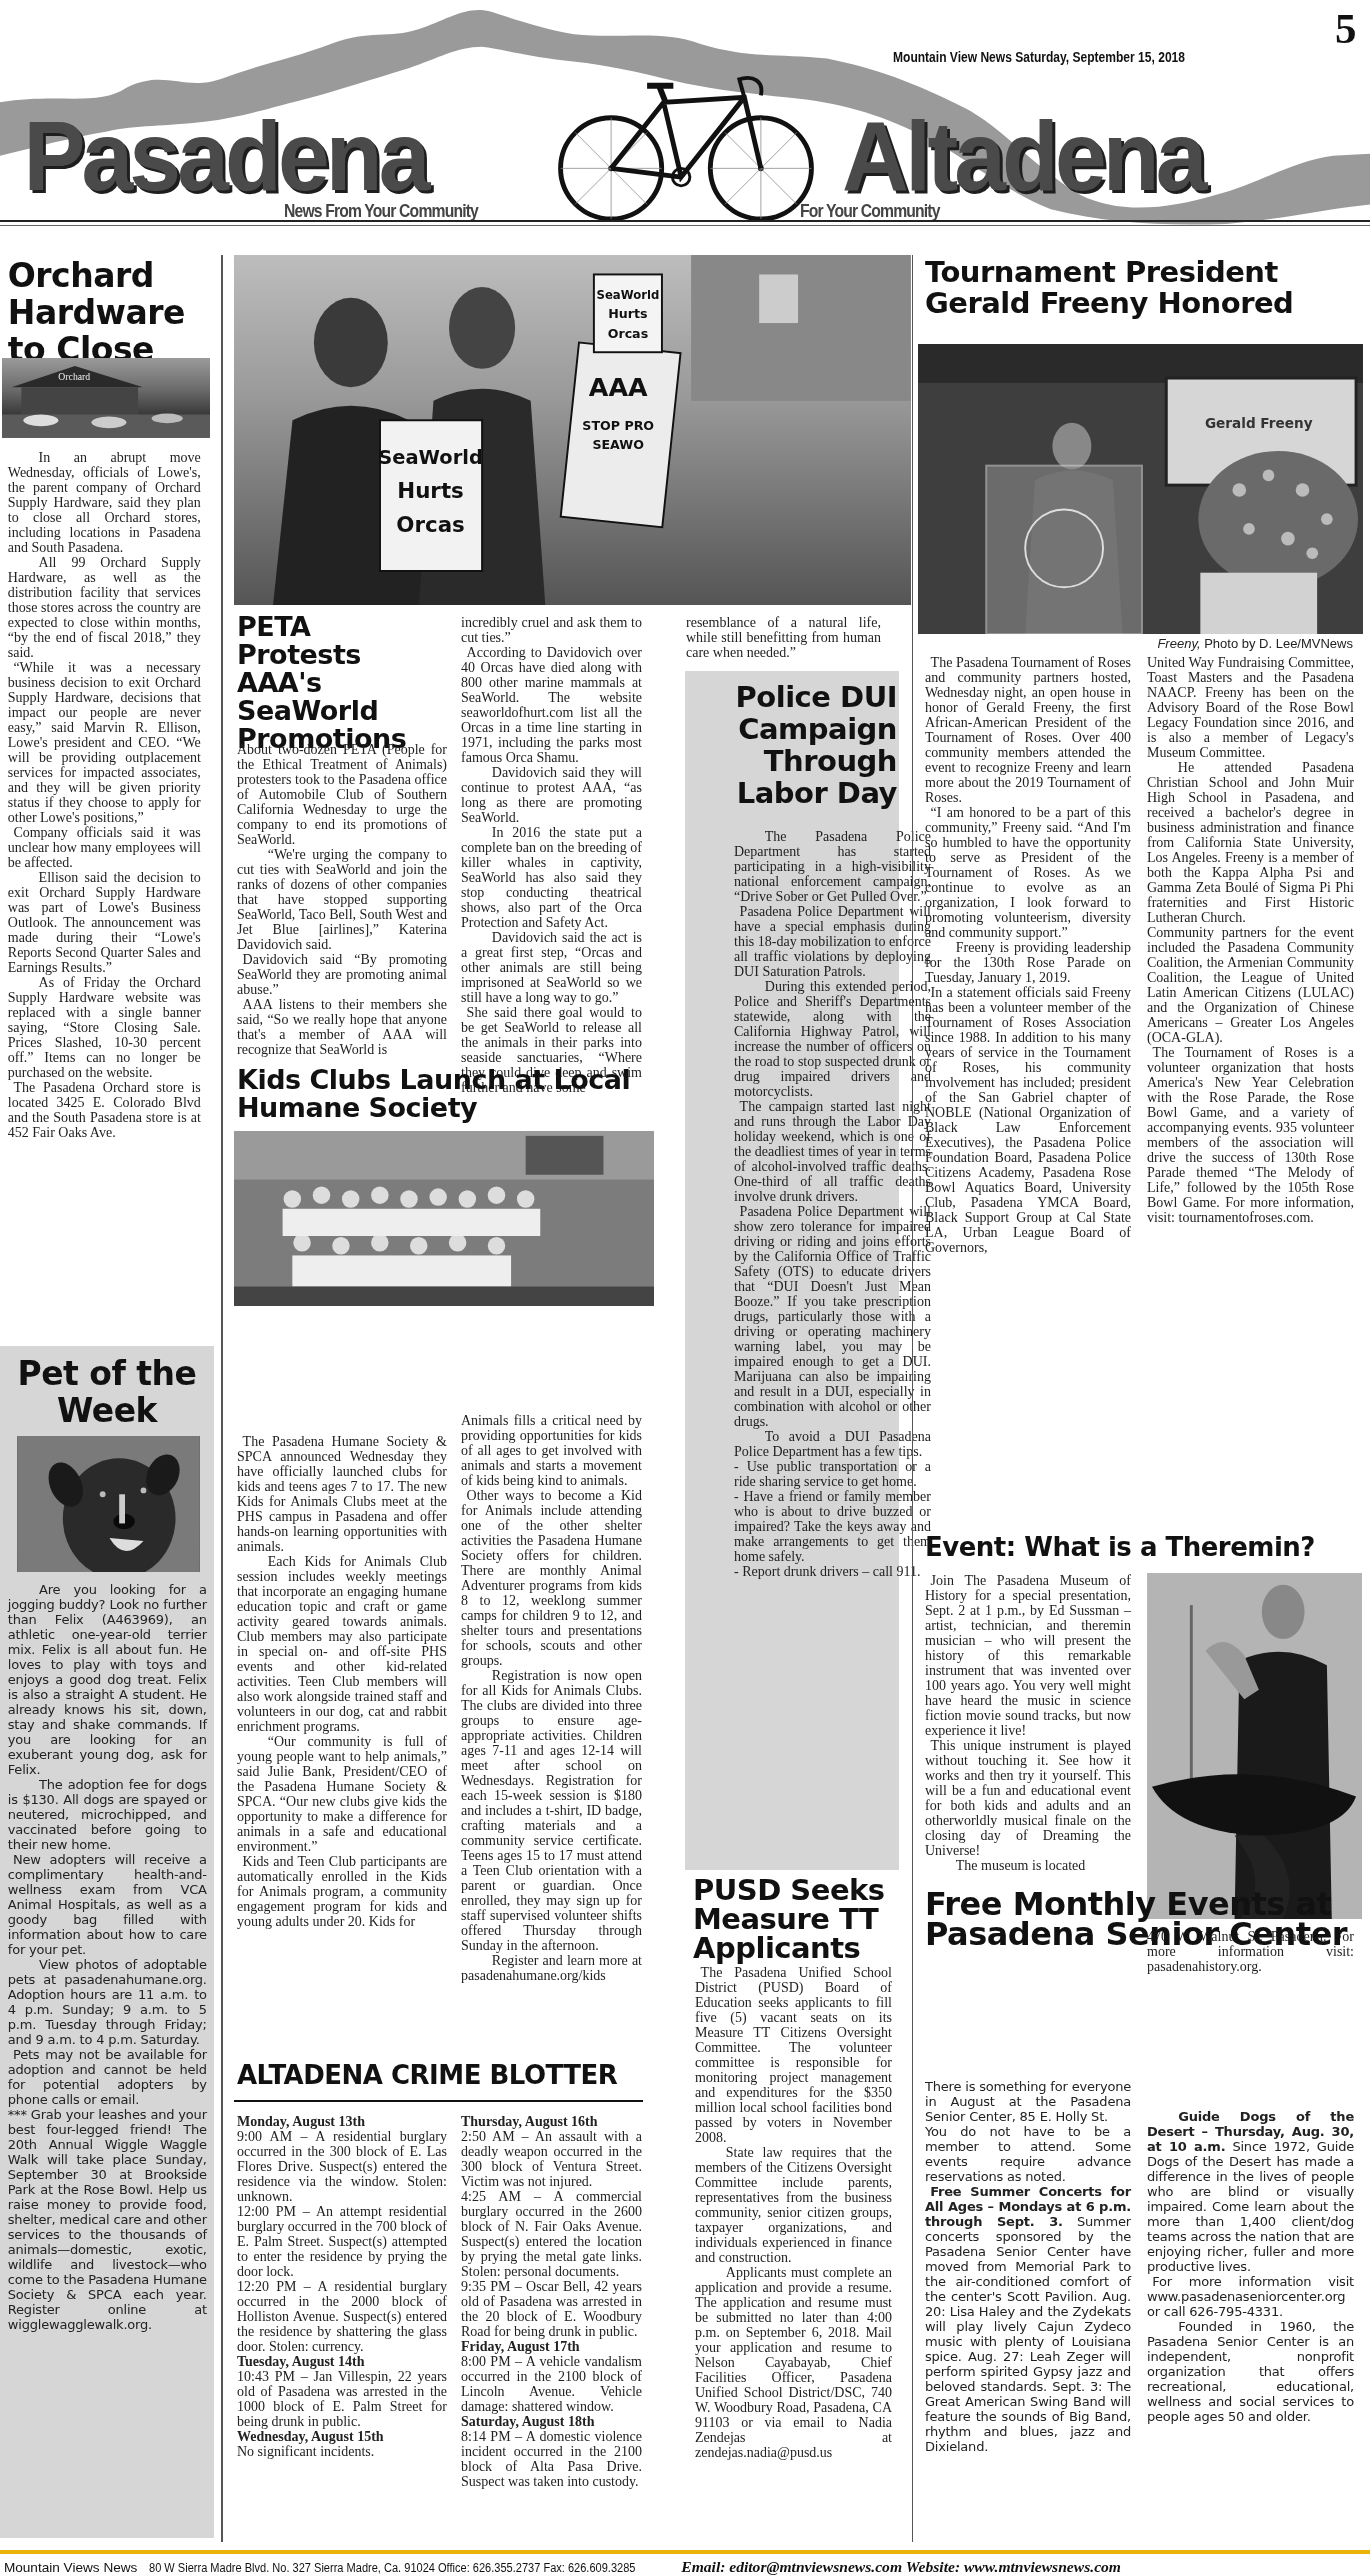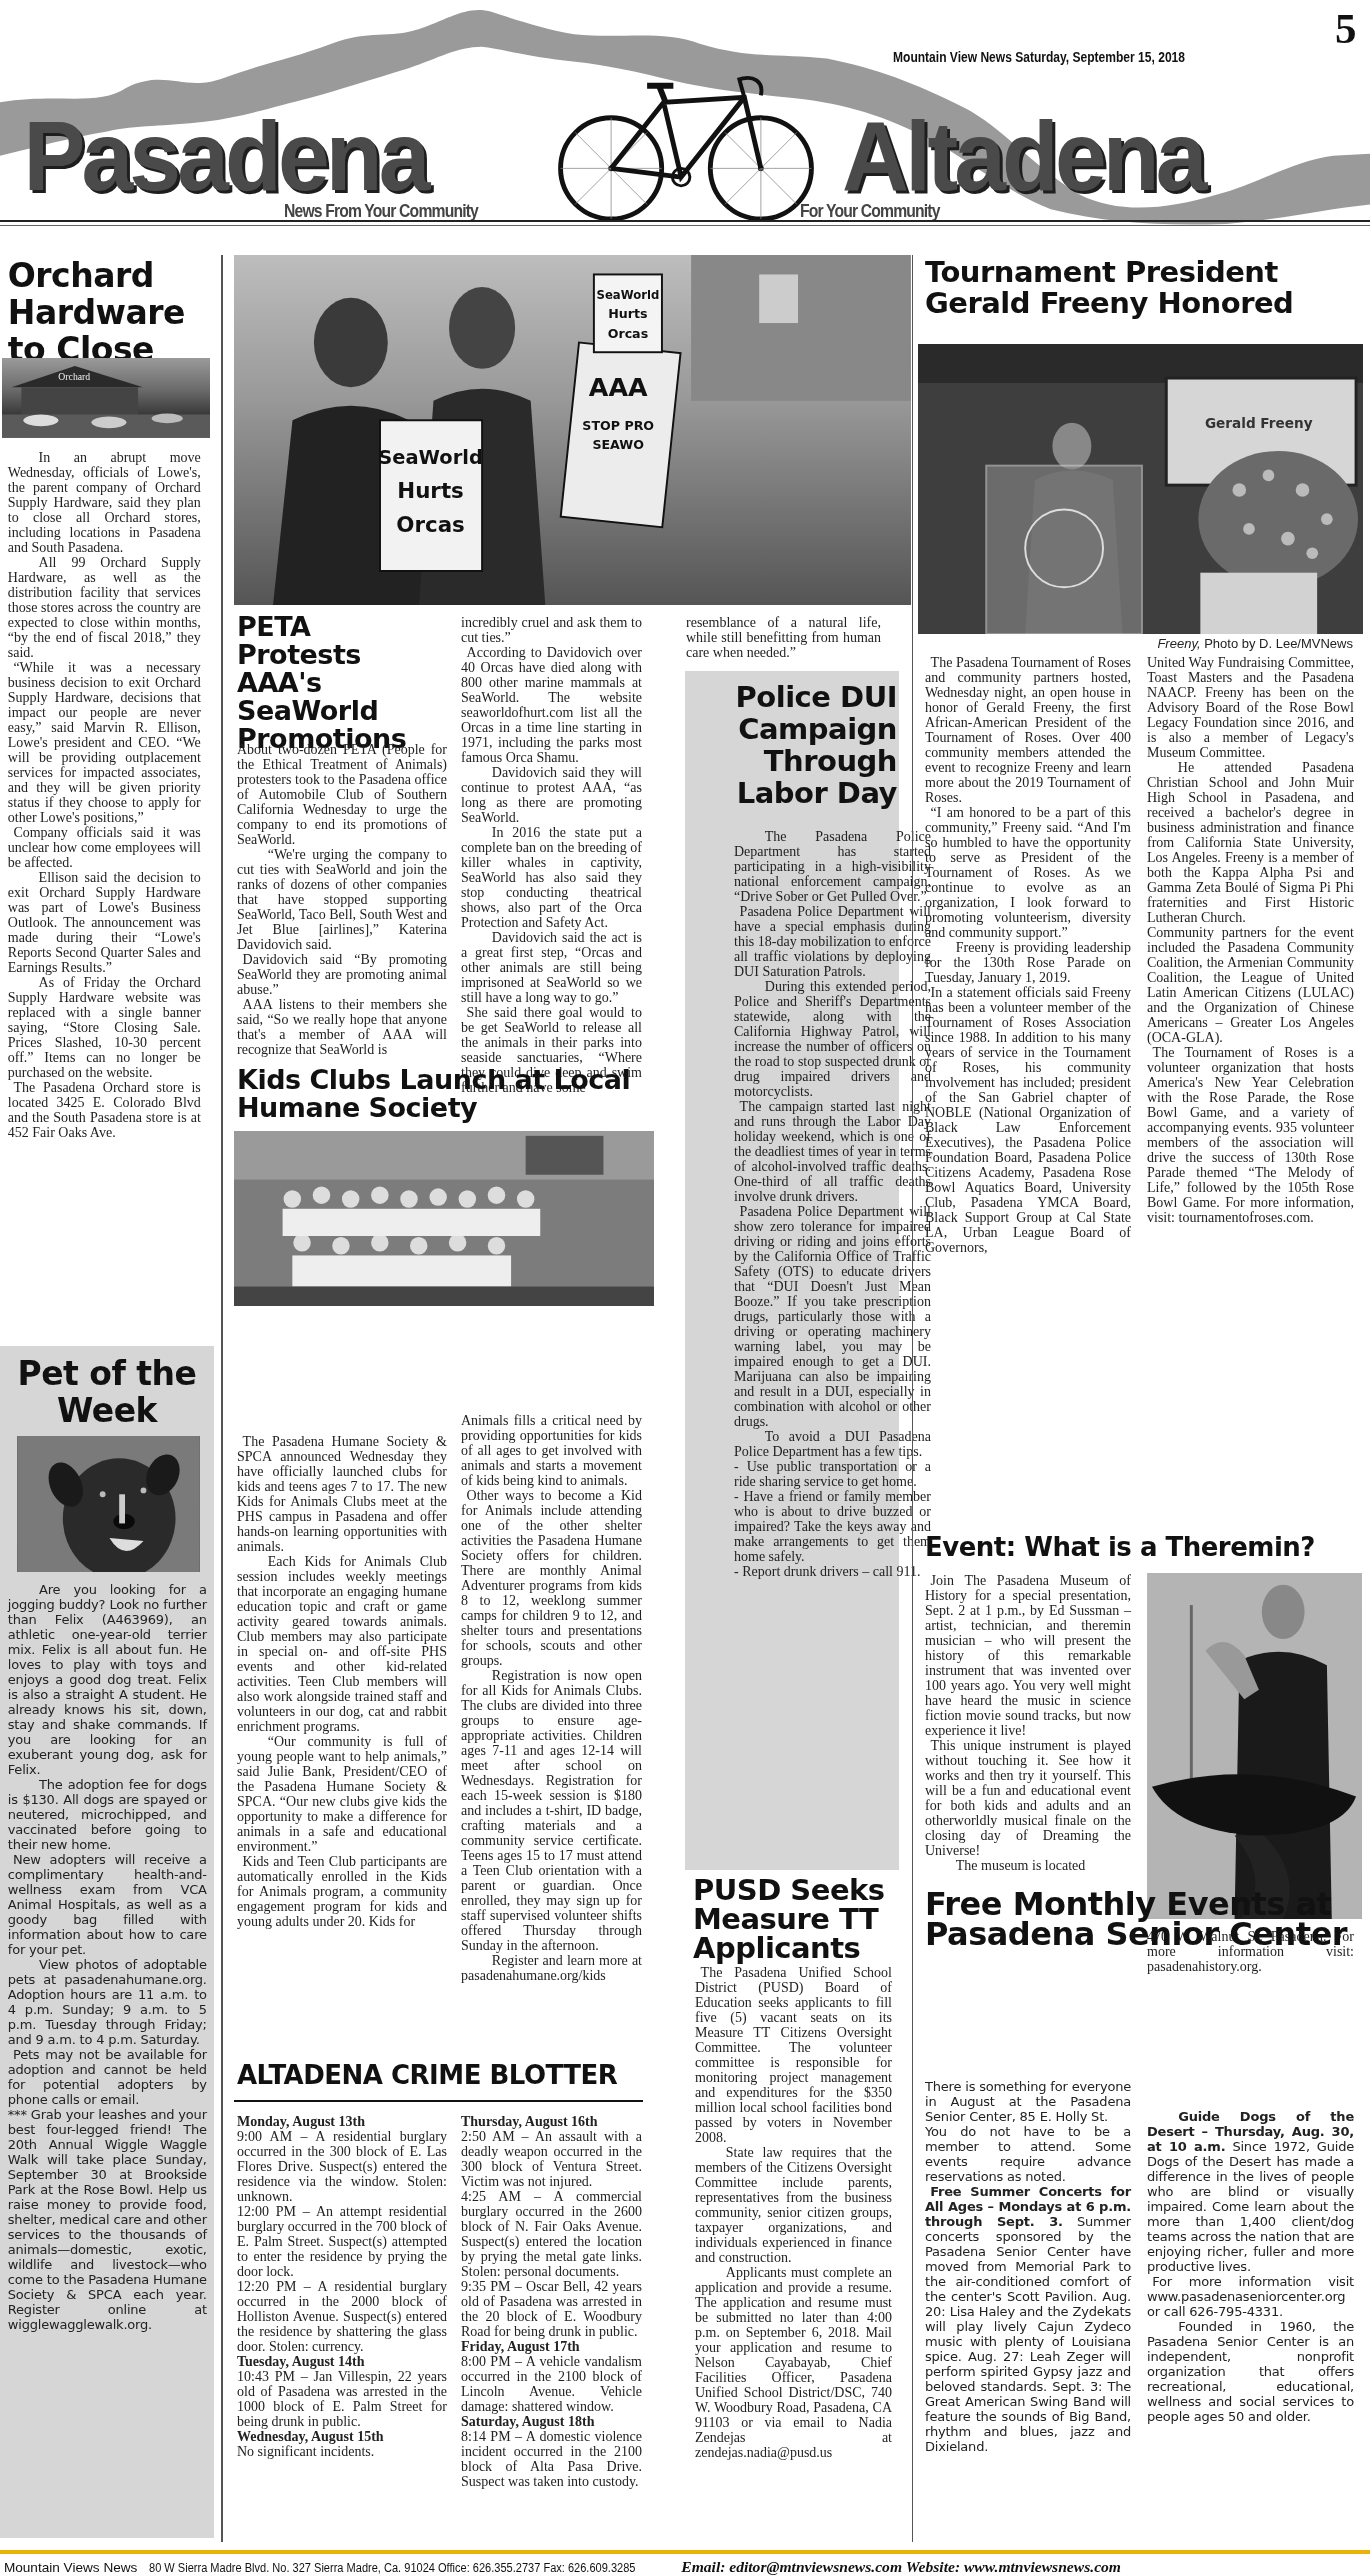--- a/index.html
+++ b/index.html
@@ -88,21 +88,21 @@
     <ellipse cx="40" cy="64" rx="18" ry="6" fill="#ddd"></ellipse>
       <ellipse cx="110" cy="66" rx="18" ry="6" fill="#ccc"></ellipse>
       <ellipse cx="170" cy="62" rx="16" ry="5" fill="#bbb"></ellipse>
     <text x="58" y="22" font-family="Liberation Serif, serif" font-size="10" fill="#eee">Orchard</text>
   </svg>
 </div>
 <div class="abs serif" style="left:7.8px;top:450px;width:193px;">
   <p class="ind">In an abrupt move Wednesday, officials of Lowe's, the parent company of Orchard Supply Hardware, said they plan to close all Orchard stores, including locations in Pasadena and South Pasadena.</p>
   <p class="ind">All 99 Orchard Supply Hardware, as well as the distribution facility that services those stores across the country are expected to close within months, “by the end of fiscal 2018,” they said.</p>
   <p class="ind1">“While it was a necessary business decision to exit Orchard Supply Hardware, decisions that impact our people are never easy,” said Marvin R. Ellison, Lowe's president and CEO. “We will be providing outplacement services for impacted associates, and they will be given priority status if they choose to apply for other Lowe's positions,”</p>
-  <p class="ind1">Company officials said it was unclear how come employees will be affected.</p>
+  <p class="ind1">Company officials said it was unclear how many employees will be affected.</p>
   <p class="ind">Ellison said the decision to exit Orchard Supply Hardware was part of Lowe's Business Outlook. The announcement was made during their “Lowe's Reports Second Quarter Sales and Earnings Results.”</p>
   <p class="ind">As of Friday the Orchard Supply Hardware website was replaced with a single banner saying, “Store Closing Sale. Prices Slashed, 10-30 percent off.” Items can no longer be purchased on the website.</p>
   <p class="ind1">The Pasadena Orchard store is located 3425 E. Colorado Blvd and the South Pasadena store is at 452 Fair Oaks Ave.</p>
 </div>
 
 <div class="gray-box" style="left:0;top:1346px;width:214px;height:1192px;"></div>
 <div class="abs headline" style="left:0;top:1355px;width:214px;text-align:center;font-size:33px;line-height:37px;">Pet of the Week</div>
 <div class="photo" style="left:16.5px;top:1436px;width:183px;height:136px;background:radial-gradient(circle at 50% 30%,#888,#333);">
   <svg width="183" height="136" viewBox="0 0 188 140">
     <rect width="188" height="140" fill="#7a7a7a"></rect>

